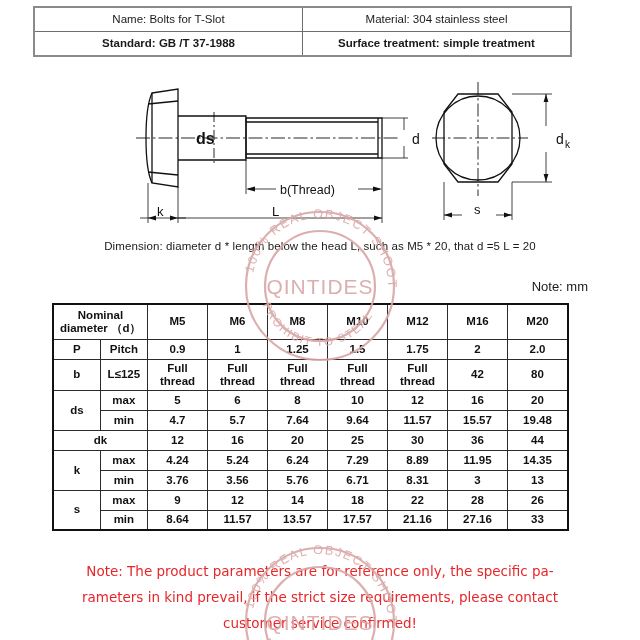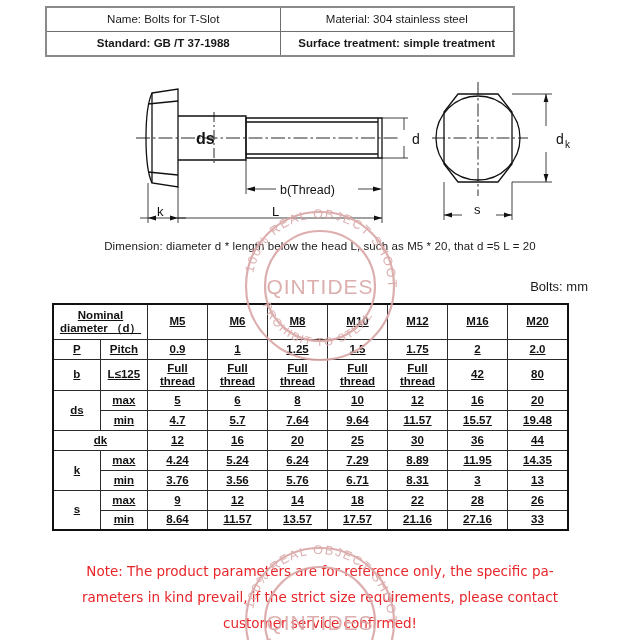--- a/index.html
+++ b/index.html
@@ -5,22 +5,22 @@
   html,body{margin:0;padding:0;}
   body{
     width:640px;height:640px;background:#ffffff;
     font-family:"Liberation Sans","DejaVu Sans",sans-serif;
     color:#111;overflow:hidden;position:relative;
   }
   .page{position:relative;width:640px;height:640px;}
 
   
   .info-table{
-    position:absolute;left:33px;top:6px;width:470px;
-    border-collapse:collapse;table-layout:fixed;margin-left:12px;
+    position:absolute;left:33px;top:6px;width:539px;
+    border-collapse:collapse;table-layout:fixed;
   }
   .info-table td{
     border:1px solid #6e6e6e;
     height:21px;line-height:21px;
     text-align:center;vertical-align:middle;
     font-size:11.5px;color:#1a1a1a;
     background:#fff;
   }
   .info-table .outer-l{border-left:2px solid #8a8a8a;}
   .info-table .outer-r{border-right:2px solid #8a8a8a;}
@@ -42,21 +42,20 @@
   .unit{
     position:absolute;right:52px;top:279px;
     font-size:13px;color:#1a1a1a;
   }
 
   
   .spec-wrap{position:absolute;left:52px;top:303px;width:517px;}
   table.spec{
     border-collapse:collapse;table-layout:fixed;width:517px;
     border:2.5px solid #111;
-    text-decoration:underline;
   }
   table.spec td{
     border:1px solid #2b2b2b;
     text-align:center;vertical-align:middle;
     font-size:11.5px;font-weight:bold;color:#111;
     line-height:1.12;padding:0;background:#fff;
   }
   td.hdr{font-size:12px;}
   .r-h{height:35px;}
   .r-1{height:20px;}
@@ -206,21 +205,21 @@
         <text x="272" y="148" font-size="13">L</text>
         <text x="556" y="76" font-size="14">d</text>
         <text x="565" y="80" font-size="10">k</text>
         <text x="474" y="146" font-size="13">s</text>
       </g>
     </svg>
   </div>
 
   <div class="dim-note">Dimension: diameter d * length below the head L, such as M5 * 20, that d =5 L = 20</div>
 
-  <div class="unit">Bolts: mm</div>
+  <div class="unit">Note: mm</div>
 
   <div class="spec-wrap">
     <table class="spec">
       <tbody id="spec-body">
           <tr class="r-h">
             <td class="hdr" colspan="2">Nominal<br>diameter （d）</td>
             <td class="c-v hdr">M5</td>
             <td class="c-v hdr">M6</td>
             <td class="c-v hdr">M8</td>
             <td class="c-v hdr">M10</td>

